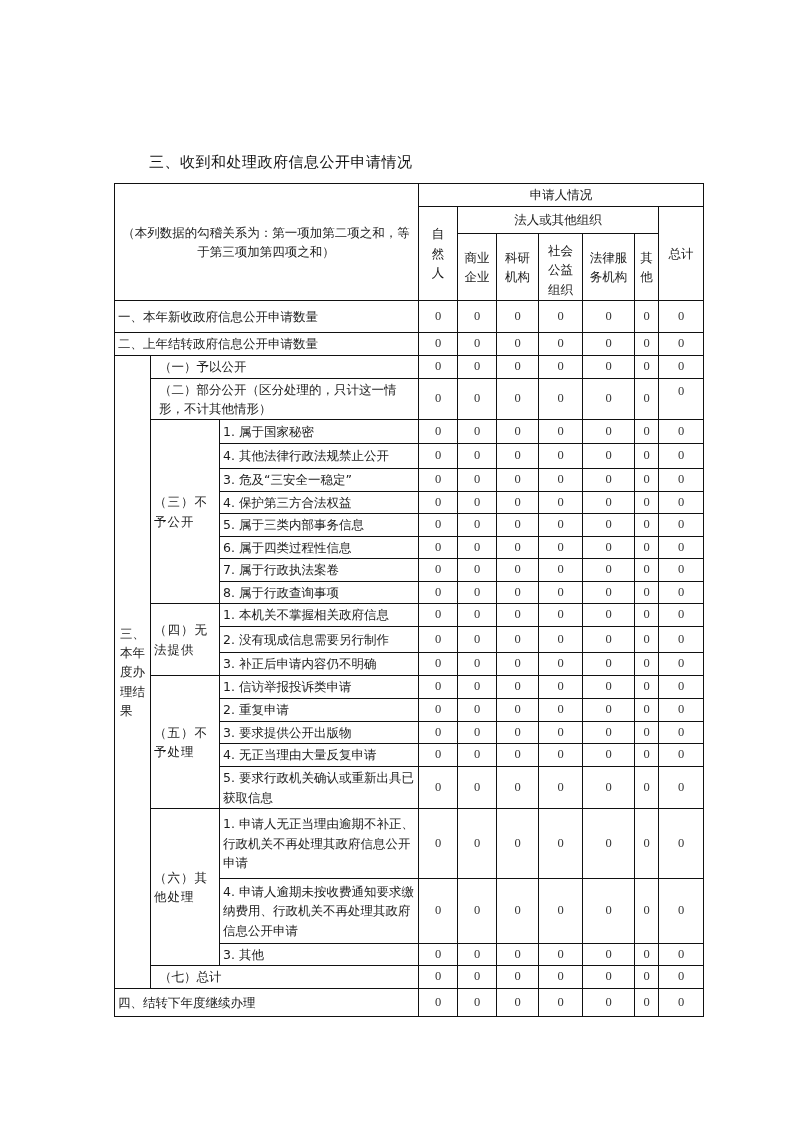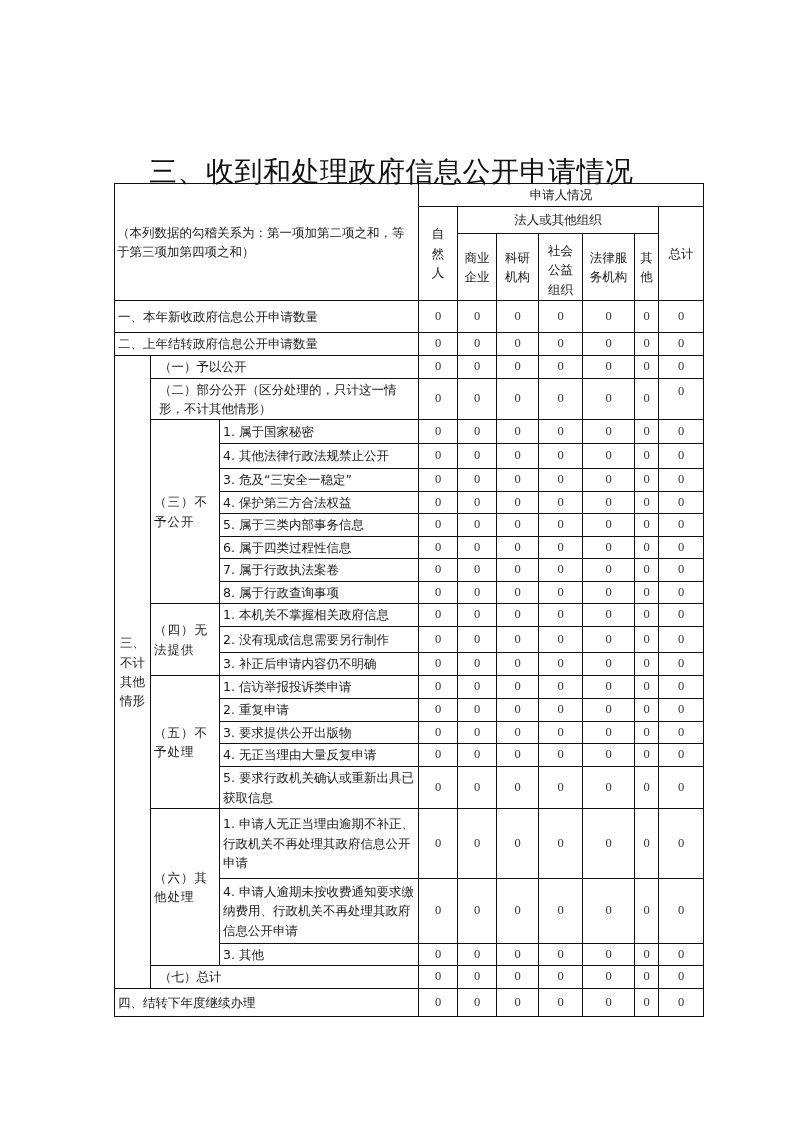--- a/index.html
+++ b/index.html
@@ -1,28 +1,28 @@
 <!DOCTYPE html>
 <html><head>
 <meta charset="utf-8">
 <style>
   html, body { margin:0; padding:0; background:#ffffff; }
   body { width:793px; height:1122px; position:relative; overflow:hidden;
          font-family:"DejaVu Sans", "Liberation Sans", sans-serif; color:#1a1a1a; }
-  .title { position:absolute; left:149px; top:153px; font-size:28px; letter-spacing:0.5px;
+  .title { position:absolute; left:149px; top:153px; font-size:15px; letter-spacing:0.5px;
            font-family:"DejaVu Sans", sans-serif; color:#111; white-space:nowrap; }
   table.report { position:absolute; left:114px; top:183px; border-collapse:collapse;
                  table-layout:fixed; width:589px; }
   table.report td { border:1.5px solid #111; padding:0 3px; font-size:12.5px; line-height:1.55;
                     vertical-align:middle; overflow:hidden; }
   .num { text-align:center; font-family:"Liberation Serif", "DejaVu Serif", serif; font-size:13px; color:#333; }
   .num-top { vertical-align:top !important; padding-top:3px !important; }
   .lbl { text-align:left; }
   .hdr { text-align:center; font-size:12.5px; }
-  .note { text-align:left; font-size:12.5px; line-height:1.7; padding-left:2px !important; }
+  .note { text-align:center; font-size:12.5px; line-height:1.7; padding-left:2px !important; }
   .vert { text-align:center; line-height:1.55; }
 </style>
 </head>
 <body>
 
 <div class="title">三、收到和处理政府信息公开申请情况</div>
 
 <table class="report">
   <colgroup>
     <col style="width:36px">
@@ -67,21 +67,21 @@
         <td class="lbl" colspan="3">二、上年结转政府信息公开申请数量</td>
         <td class="num">0</td>
         <td class="num">0</td>
         <td class="num">0</td>
         <td class="num">0</td>
         <td class="num">0</td>
         <td class="num">0</td>
         <td class="num">0</td>
       </tr>
       <tr style="height: 23px;">
-        <td class="vert" rowspan="22"><span style="display: inline-block; width: 2em; word-break: break-all; text-align: left;">三、不计其他情形</span></td>
+        <td class="vert" rowspan="22"><span style="display: inline-block; width: 2em; word-break: break-all; text-align: left;">三、本年度办理结果</span></td>
         <td class="lbl" colspan="2" style="padding-left:8px">（一）予以公开</td>
         <td class="num">0</td>
         <td class="num">0</td>
         <td class="num">0</td>
         <td class="num">0</td>
         <td class="num">0</td>
         <td class="num">0</td>
         <td class="num">0</td>
       </tr>
       <tr style="height: 41px;">

